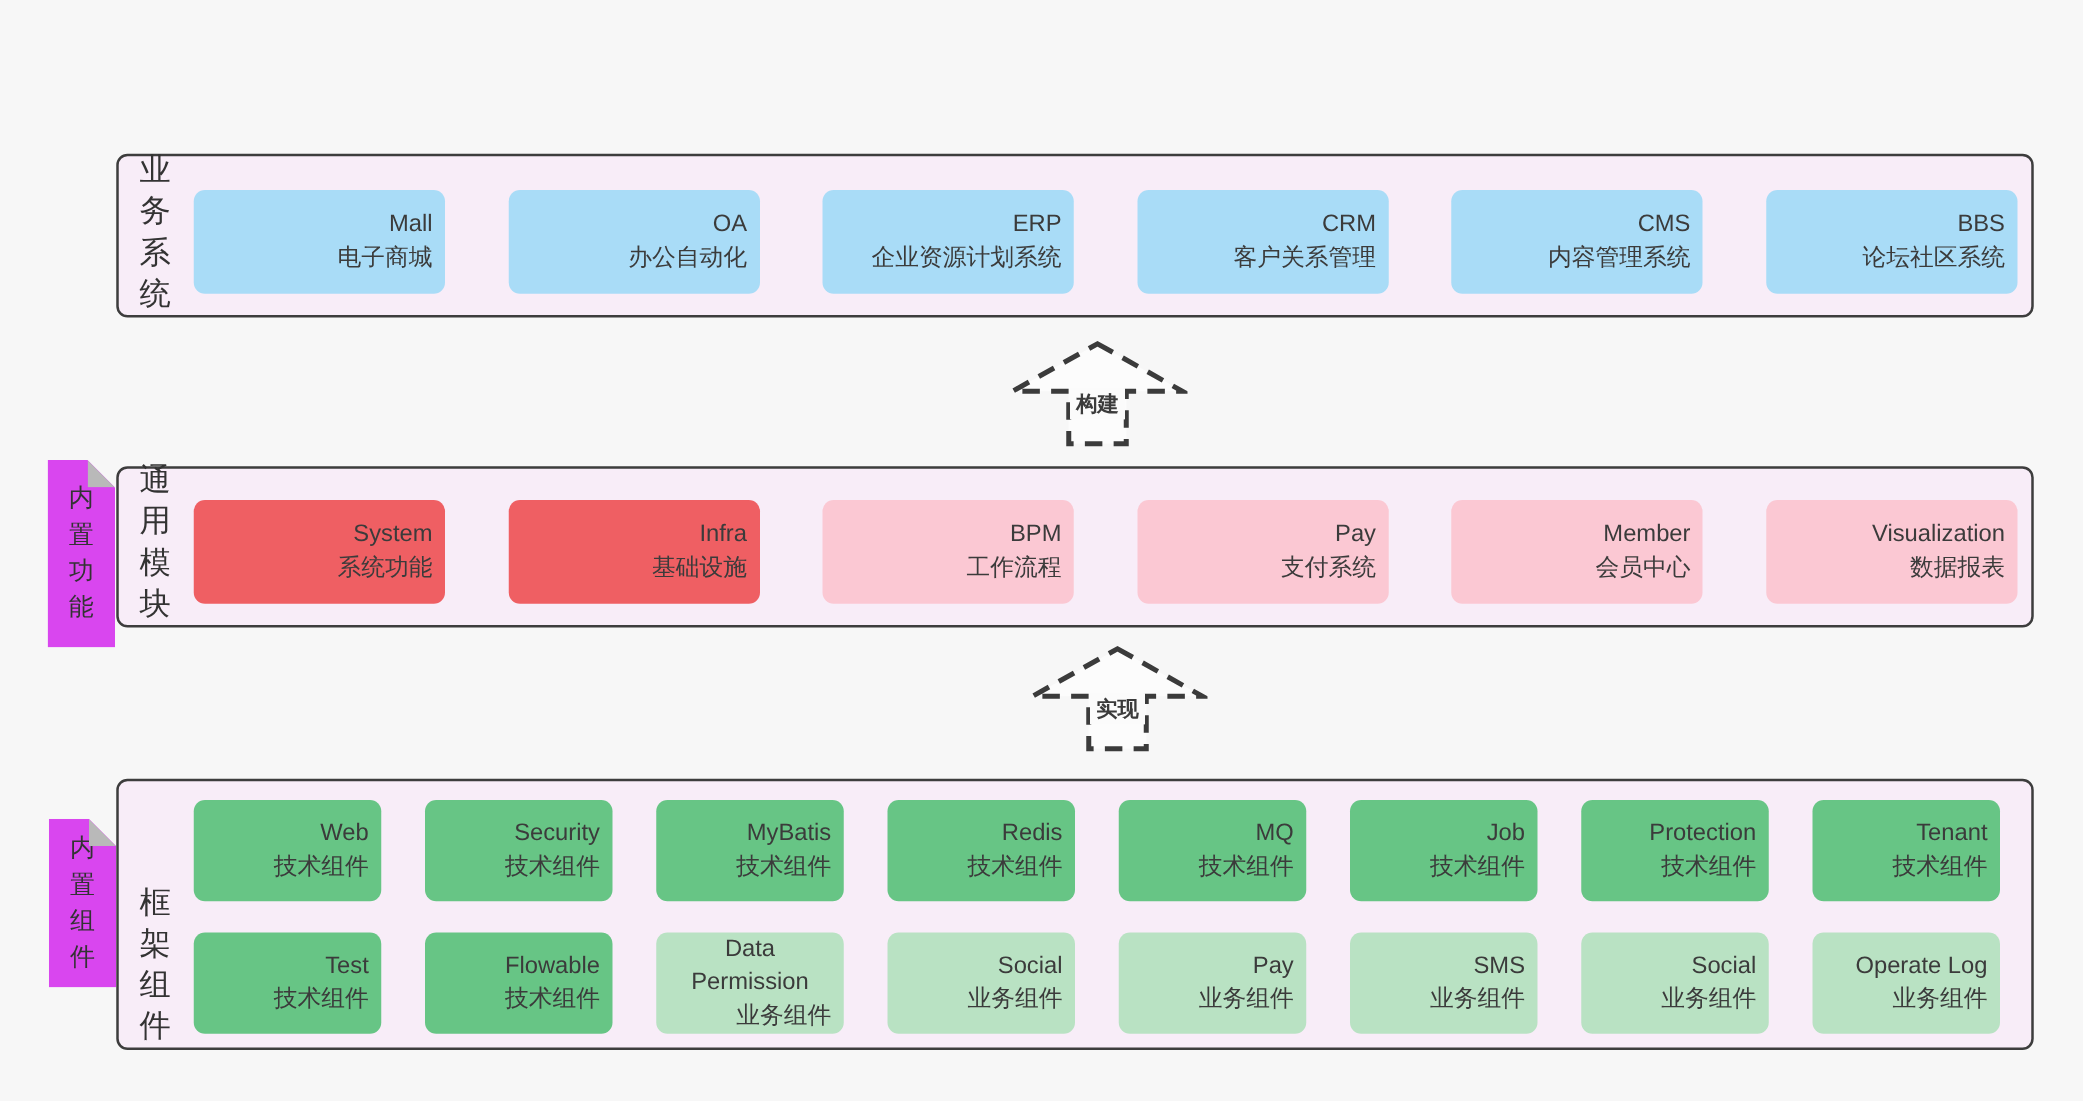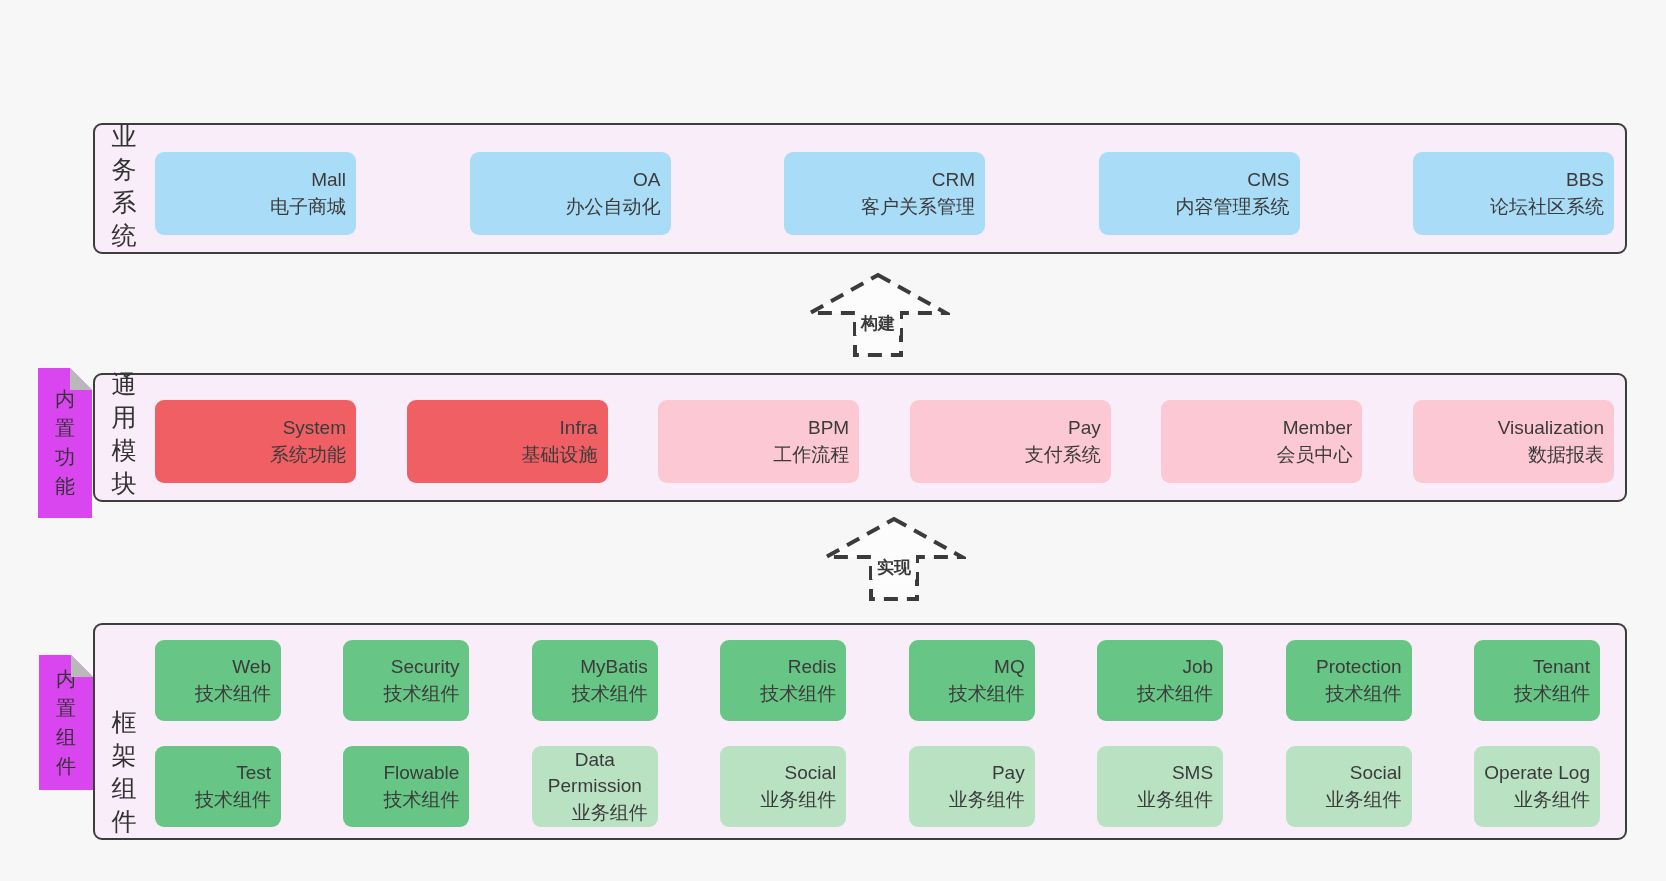--- a/index.html
+++ b/index.html
@@ -30,21 +30,21 @@
   #row2{left:60px;top:25px;width:1459px;height:83px}
   #row3a{left:60px;top:15px;width:1445px;height:81px}
   #row3b{left:60px;top:121px;width:1445px;height:81px}
 
   .box{
     box-sizing:border-box;border-radius:9px;padding:4px 10px;
     display:flex;flex-direction:column;align-items:flex-end;justify-content:center;
     text-align:center;font-size:19px;line-height:1.38;
   }
   .w6{width:201px;height:83px}
-  .w8{width:126px;height:81px}
+  .w8{width:150px;height:81px}
   .blue{background:#a9dcf7}
   .red{background:#ef5f63}
   .pink{background:#fbc8d3}
   .green{background:#67c585}
   .lightgreen{background:#b9e2c3}
 
   
   .note{
     position:absolute;width:54px;background:#d946ef;
     clip-path:polygon(0 0, calc(100% - 22px) 0, 100% 22px, 100% 100%, 0 100%);
@@ -78,20 +78,24 @@
   <div class="row" id="row1">
     <div class="box w6 blue">
       <div>Mall</div>
       <div>电子商城</div>
     </div>
     <div class="box w6 blue">
       <div>OA</div>
       <div>办公自动化</div>
     </div>
     <div class="box w6 blue">
+      <div>ERP</div>
+      <div>企业资源计划系统</div>
+    </div>
+    <div class="box w6 blue">
       <div>CRM</div>
       <div>客户关系管理</div>
     </div>
     <div class="box w6 blue">
       <div>CMS</div>
       <div>内容管理系统</div>
     </div>
     <div class="box w6 blue">
       <div>BBS</div>
       <div>论坛社区系统</div>

